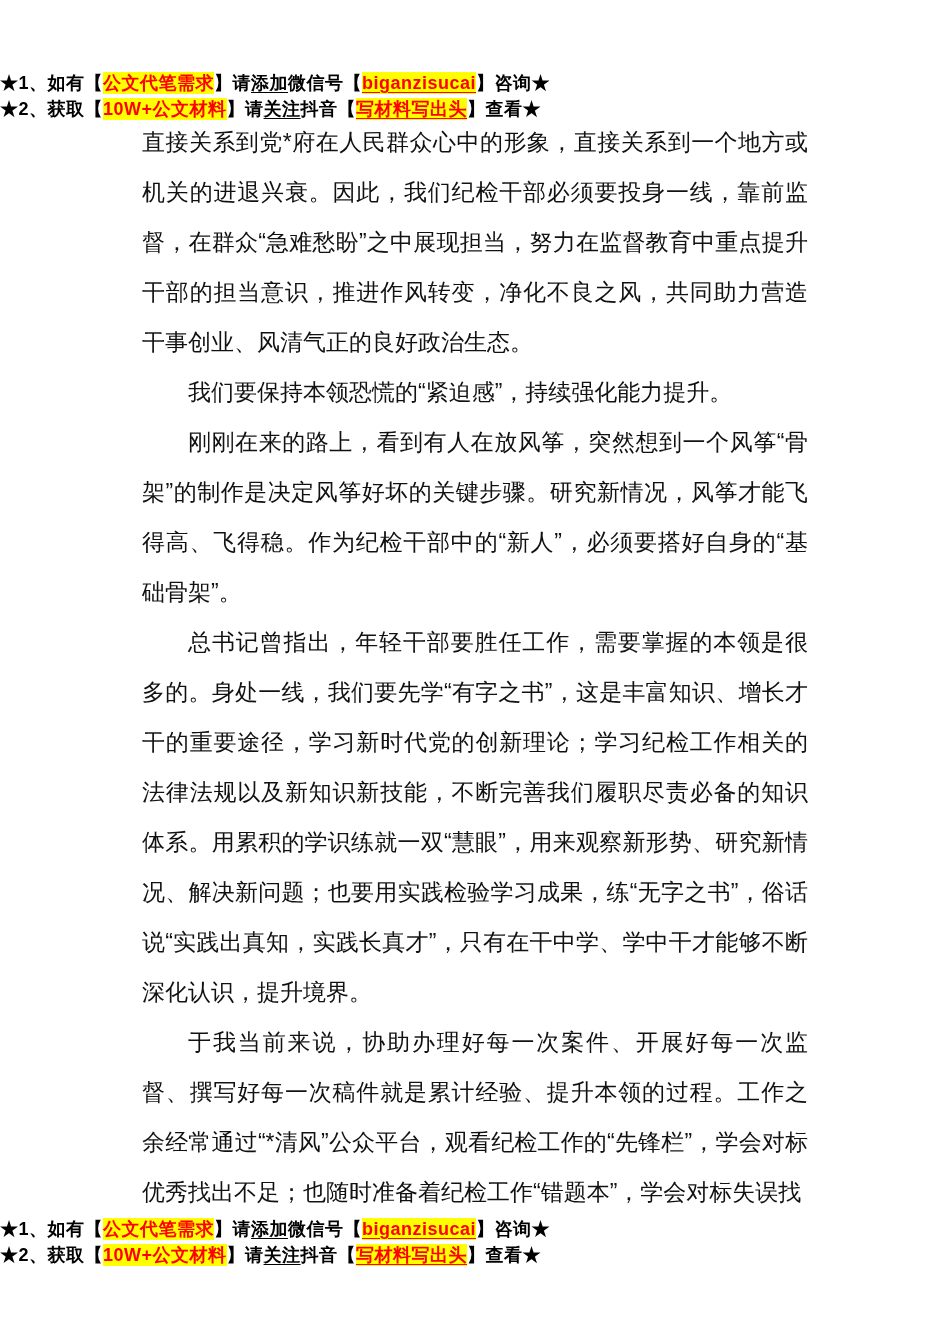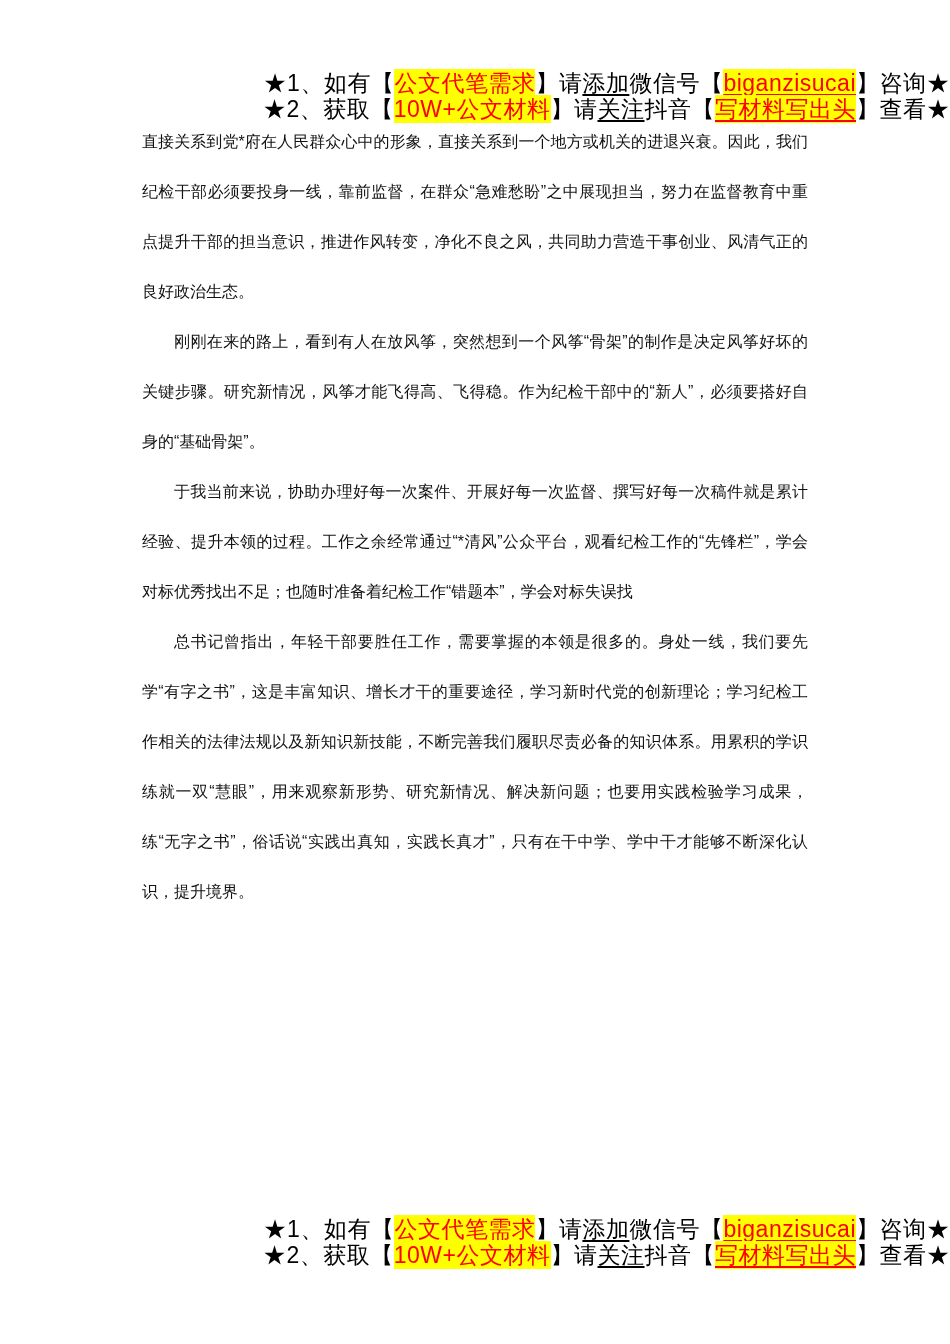--- a/index.html
+++ b/index.html
@@ -14,23 +14,23 @@
     background: #ffffff;
     overflow: hidden;
     font-family: "Liberation Sans", sans-serif;
     color: #1a1a1a;
   }
   
   .promo {
     position: absolute;
     left: 0;
     right: 0;
-    text-align: right;
-    font-size: 23px;
-    font-weight: 400;
+    text-align: left;
+    font-size: 18px;
+    font-weight: 700;
     line-height: 26px;
     color: #000000;
     letter-spacing: 0.5px;
   }
   .promo-top { top: 70px; }
   .promo-bottom { top: 1216px; }
   .promo-line { white-space: nowrap; }
   .seg-plain { color: #000000; }
   .seg-u {
     color: #000000;
@@ -48,21 +48,21 @@
     padding: 1px 0;
     text-decoration: underline;
     text-underline-offset: 3px;
   }
   
   .body-text {
     position: absolute;
     left: 142px;
     right: 142px;
     top: 117px;
-    font-size: 16px;
+    font-size: 23px;
     line-height: 50px;
     text-align: justify;
     text-justify: inter-character;
     color: #111111;
   }
   .body-text p {
     margin: 0;
     padding: 0;
   }
   .body-text p.indent {
@@ -74,23 +74,24 @@
 
 <div class="page">
 
   <div class="promo promo-top">
     <div class="promo-line"><span class="seg-plain">★1、如有【</span><span class="seg-hl">公文代笔需求</span><span class="seg-plain">】请</span><span class="seg-u">添加</span><span class="seg-plain">微信号【</span><span class="seg-hl-u">biganzisucai</span><span class="seg-plain">】咨询★</span></div>
     <div class="promo-line"><span class="seg-plain">★2、获取【</span><span class="seg-hl">10W+公文材料</span><span class="seg-plain">】请</span><span class="seg-u">关注</span><span class="seg-plain">抖音【</span><span class="seg-hl-u">写材料写出头</span><span class="seg-plain">】查看★</span></div>
   </div>
 
   <div class="body-text">
       <p>直接关系到党*府在人民群众心中的形象，直接关系到一个地方或机关的进退兴衰。因此，我们纪检干部必须要投身一线，靠前监督，在群众“急难愁盼”之中展现担当，努力在监督教育中重点提升干部的担当意识，推进作风转变，净化不良之风，共同助力营造干事创业、风清气正的良好政治生态。</p>
+      <p class="indent">我们要保持本领恐慌的“紧迫感”，持续强化能力提升。</p>
       <p class="indent">刚刚在来的路上，看到有人在放风筝，突然想到一个风筝“骨架”的制作是决定风筝好坏的关键步骤。研究新情况，风筝才能飞得高、飞得稳。作为纪检干部中的“新人”，必须要搭好自身的“基础骨架”。</p>
+      <p class="indent">总书记曾指出，年轻干部要胜任工作，需要掌握的本领是很多的。身处一线，我们要先学“有字之书”，这是丰富知识、增长才干的重要途径，学习新时代党的创新理论；学习纪检工作相关的法律法规以及新知识新技能，不断完善我们履职尽责必备的知识体系。用累积的学识练就一双“慧眼”，用来观察新形势、研究新情况、解决新问题；也要用实践检验学习成果，练“无字之书”，俗话说“实践出真知，实践长真才”，只有在干中学、学中干才能够不断深化认识，提升境界。</p>
       <p class="indent">于我当前来说，协助办理好每一次案件、开展好每一次监督、撰写好每一次稿件就是累计经验、提升本领的过程。工作之余经常通过“*清风”公众平台，观看纪检工作的“先锋栏”，学会对标优秀找出不足；也随时准备着纪检工作“错题本”，学会对标失误找</p>
-      <p class="indent">总书记曾指出，年轻干部要胜任工作，需要掌握的本领是很多的。身处一线，我们要先学“有字之书”，这是丰富知识、增长才干的重要途径，学习新时代党的创新理论；学习纪检工作相关的法律法规以及新知识新技能，不断完善我们履职尽责必备的知识体系。用累积的学识练就一双“慧眼”，用来观察新形势、研究新情况、解决新问题；也要用实践检验学习成果，练“无字之书”，俗话说“实践出真知，实践长真才”，只有在干中学、学中干才能够不断深化认识，提升境界。</p>
     </div>
 
   <div class="promo promo-bottom">
     <div class="promo-line"><span class="seg-plain">★1、如有【</span><span class="seg-hl">公文代笔需求</span><span class="seg-plain">】请</span><span class="seg-u">添加</span><span class="seg-plain">微信号【</span><span class="seg-hl-u">biganzisucai</span><span class="seg-plain">】咨询★</span></div>
     <div class="promo-line"><span class="seg-plain">★2、获取【</span><span class="seg-hl">10W+公文材料</span><span class="seg-plain">】请</span><span class="seg-u">关注</span><span class="seg-plain">抖音【</span><span class="seg-hl-u">写材料写出头</span><span class="seg-plain">】查看★</span></div>
   </div>
 
 </div>
 
 </body></html>

